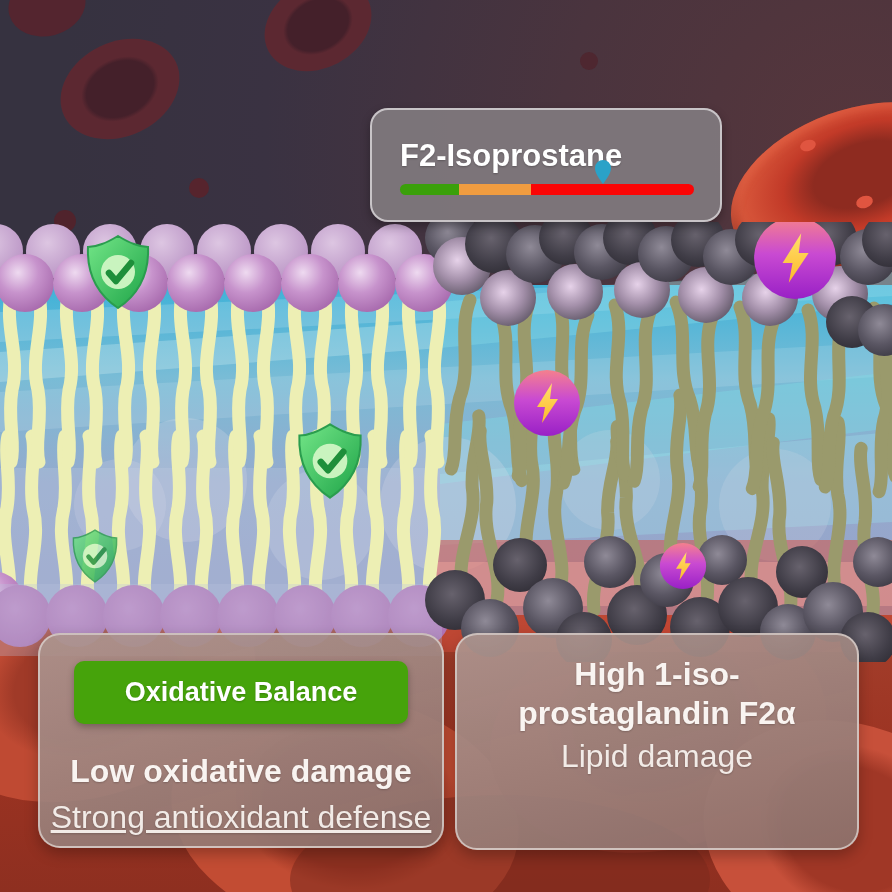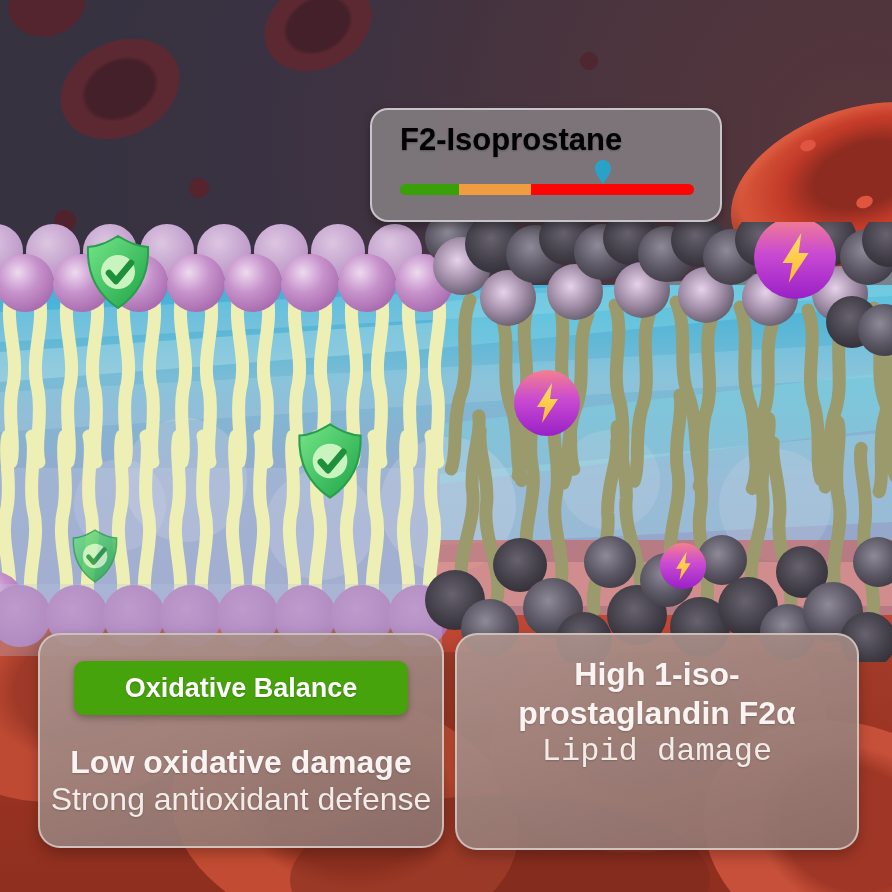--- a/index.html
+++ b/index.html
@@ -48,45 +48,45 @@
   
   .membrane{position:absolute;left:0;top:222px;}
   .tL,.tR{fill:none;stroke-width:13;stroke-linecap:round;}
   .tL{stroke:var(--healthy_tail,#edefb4);}
   .tR{stroke:var(--damaged_tail,#9a9a6c);}
 
   
   .gauge-card{position:absolute;left:370px;top:108px;width:348px;height:110px;
     border-radius:18px;border:2.5px solid rgba(214,210,214,.85);
     background:rgba(128,122,126,.93);box-shadow:0 4px 10px rgba(0,0,0,.3);}
-  .gauge-title{position:absolute;left:28px;top:12px;font-size:31px;font-weight:bold;color:#000000;
+  .gauge-title{position:absolute;left:28px;top:28px;font-size:31px;font-weight:bold;color:#ffffff;
     text-shadow:0 1px 2px rgba(0,0,0,.25);}
   .gauge-bar{position:absolute;left:28px;right:26px;top:74px;height:11px;border-radius:6px;
     display:flex;overflow:visible;}
   .seg{height:100%;}
   .seg-first{border-radius:6px 0 0 6px;}
   .seg-last{border-radius:0 6px 6px 0;flex:1;}
   .gauge-marker{position:absolute;top:-25px;width:18px;height:26px;margin-left:-9px;color:#2aa2c8;}
 
   
   .info-card{position:absolute;top:633px;height:211px;border-radius:22px;
     border:2.5px solid rgba(222,213,210,.75);
     background:linear-gradient(165deg,rgba(173,148,142,.93),rgba(140,115,110,.9));
     box-shadow:0 6px 14px rgba(0,0,0,.25);text-align:center;color:#fff;}
   .card-left{left:38px;width:402px;}
   .card-right{left:455px;width:400px;height:213px;}
-  .pill{margin:26px 34px 0;height:54px;border-radius:10px;display:flex;align-items:center;
+  .pill{margin:26px 34px 0;height:63px;border-radius:10px;display:flex;align-items:center;
     justify-content:center;font-size:27px;font-weight:bold;color:#fff;
     box-shadow:0 3px 7px rgba(0,0,0,.28);text-shadow:0 1px 2px rgba(0,0,0,.2);}
   .line{font-size:32px;text-shadow:0 1px 2px rgba(0,0,0,.2);}
   .l-bold{font-weight:bold;color:#f9f4f1;}
   .card-left .line1{margin-top:29px;}
-  .card-left .line2{color:#f2ebe7;}
+  .card-left .line2{margin-top:9px;color:#f2ebe7;text-decoration:underline;}
   .card-right .line1{margin-top:20px;line-height:1.22;width:280px;margin-left:auto;margin-right:auto;}
-  .card-right .line2{color:#f2ebe7;font-family:Liberation Mono, monospace;}
+  .card-right .line2{margin-top:5px;color:#f2ebe7;}
 </style>
 </head>
 <body>
 
 <div class="stage">
 
   <div class="bg-top">
     <div class="rbc rbc1"></div>
     <div class="rbc rbc2"></div>
     <div class="rbc rbc3"></div>

